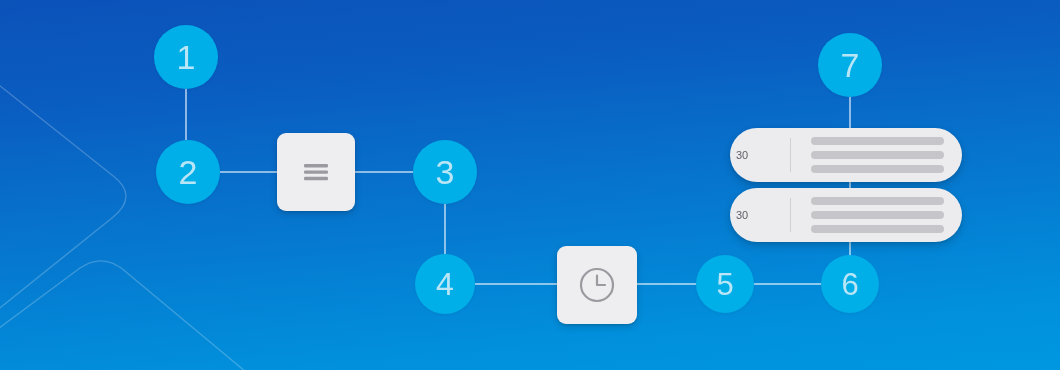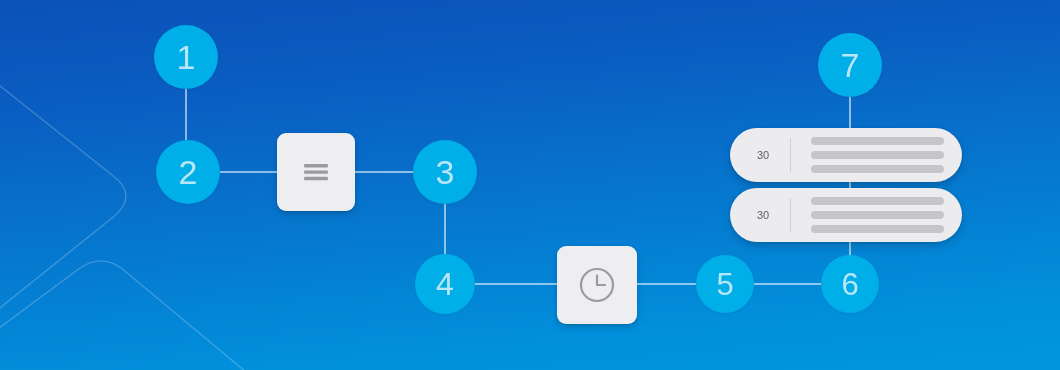--- a/index.html
+++ b/index.html
@@ -55,21 +55,21 @@
   
   .card{
     position:absolute;
     background:#ececef;
     border-radius:27px;
     display:flex;align-items:center;
     box-shadow:0 4px 9px rgba(0,0,0,0.16), 0 1px 3px rgba(0,0,0,0.10);
   }
   .card-num{
     width:54px;
-    text-align:center;
+    text-align:left;
     font-size:11px;
     color:#5e5e66;
     flex:0 0 auto;
     margin-left:6px;
   }
   .card-divider{
     width:1px;height:34px;
     background:#cfcfd4;
     flex:0 0 auto;
   }

